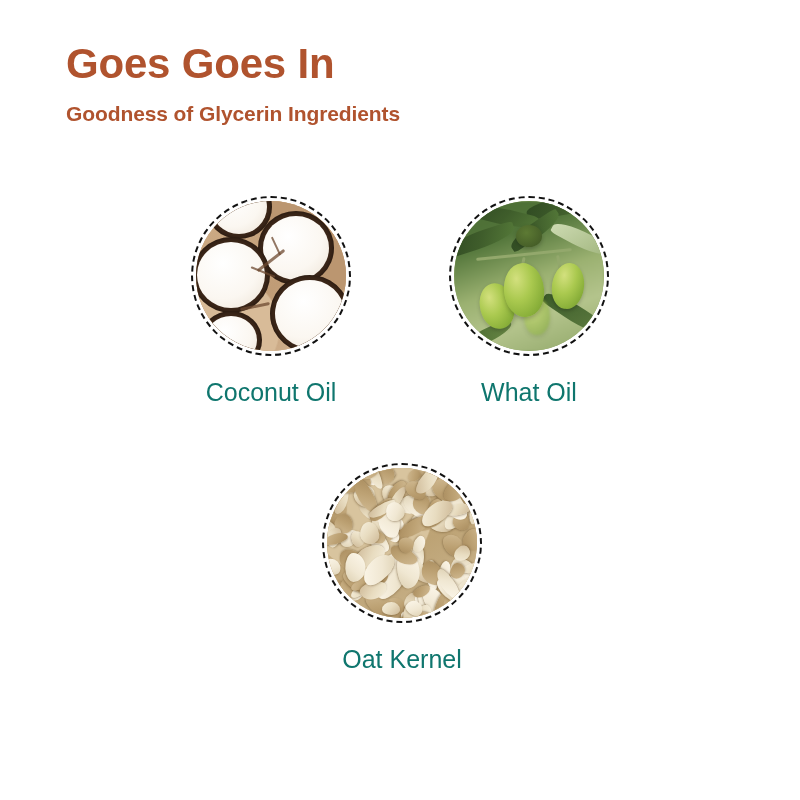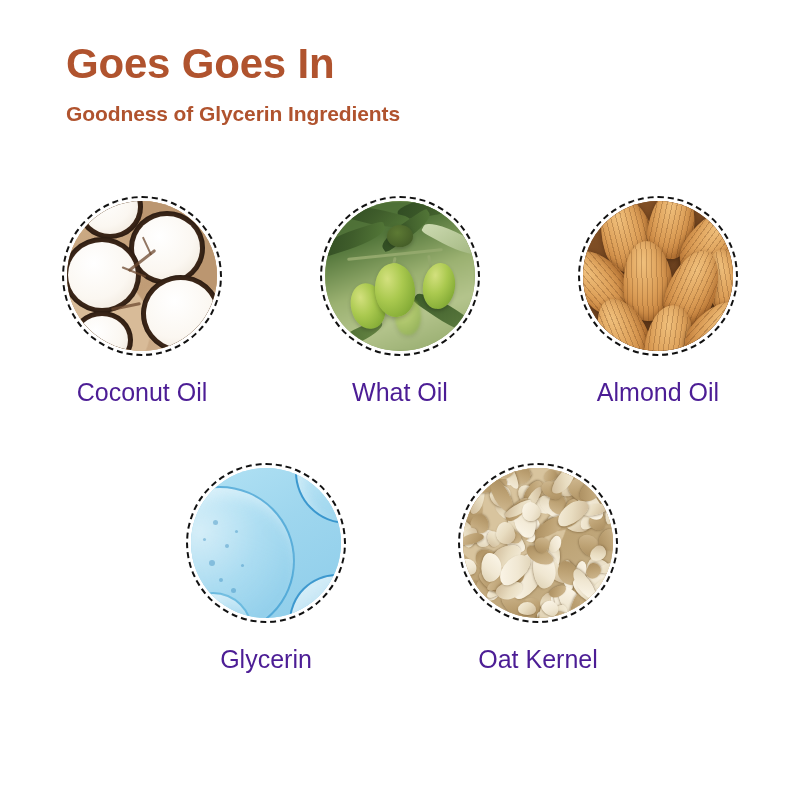--- a/index.html
+++ b/index.html
@@ -85,21 +85,21 @@
     height: 150px;
     border-radius: 50%;
     overflow: hidden;
   }
 
   .label {
     margin-top: 22px;
     font-family: "Liberation Sans", sans-serif;
     font-size: 25px;
     font-weight: 400;
-    color: #4c1d95;
+    color: #0f766e;
     white-space: nowrap;
     text-align: left;
   }
 
   
 
   
   .art-coconut { background:#c9a882; }
   .art-coconut .bg {
     position:absolute; inset:0;
@@ -279,65 +279,25 @@
             <div class="olive o4"></div>
             <div class="olive o3"></div>
             <div class="olive o2"></div>
             <div class="olive o1"></div>
           </div>
           <div class="dash-ring"></div>
         </div>
         <div class="label">What Oil</div>
       </div>
 
-      <div class="item">
-        <div class="circle-wrap">
-          <div class="photo art-almond">
-            <div class="bg"></div>
-            <div class="almond a1"></div>
-            <div class="almond a2"></div>
-            <div class="almond a3"></div>
-            <div class="almond a10"></div>
-            <div class="almond a4"></div>
-            <div class="almond a5"></div>
-            <div class="almond a6"></div>
-            <div class="almond a7"></div>
-            <div class="almond a8"></div>
-            <div class="almond a9"></div>
-          </div>
-          <div class="dash-ring"></div>
-        </div>
-        <div class="label">Almond Oil</div>
-      </div>
 
     </div>
 
     <div class="row row-2">
 
-      <div class="item">
-        <div class="circle-wrap">
-          <div class="photo art-glycerin">
-            <div class="bg"></div>
-            <div class="gbub b1"></div>
-            <div class="gbub b2"></div>
-            <div class="gbub b3"></div>
-            <div class="gbub b4"></div>
-            <div class="spec" style="left:22px;top:52px;width:5px;height:5px;"></div>
-            <div class="spec" style="left:34px;top:76px;width:4px;height:4px;"></div>
-            <div class="spec" style="left:18px;top:92px;width:6px;height:6px;"></div>
-            <div class="spec" style="left:44px;top:62px;width:3px;height:3px;"></div>
-            <div class="spec" style="left:28px;top:110px;width:4px;height:4px;"></div>
-            <div class="spec" style="left:50px;top:96px;width:3px;height:3px;"></div>
-            <div class="spec" style="left:12px;top:70px;width:3px;height:3px;"></div>
-            <div class="spec" style="left:40px;top:120px;width:5px;height:5px;"></div>
-          </div>
-          <div class="dash-ring"></div>
-        </div>
-        <div class="label">Glycerin</div>
-      </div>
 
       <div class="item">
         <div class="circle-wrap">
           <div class="photo art-oat">
             <div class="bg"></div>
             <div id="oat-flakes">
                 <div class="flake lt2" style="left: 133.404px; top: 1.03906px; width: 33.3874px; height: 19.9329px; transform: rotate(66.2164deg);"></div>
                 <div class="flake lt2" style="left: 78.2298px; top: 82.9128px; width: 25.302px; height: 13.3739px; transform: rotate(271.959deg);"></div>
                 <div class="flake lt2" style="left: -9.29813px; top: 122.14px; width: 25.2437px; height: 9.365px; transform: rotate(109.868deg);"></div>
                 <div class="flake" style="left: 43.9259px; top: 3.63113px; width: 25.4429px; height: 8.87539px; transform: rotate(340.936deg);"></div>

